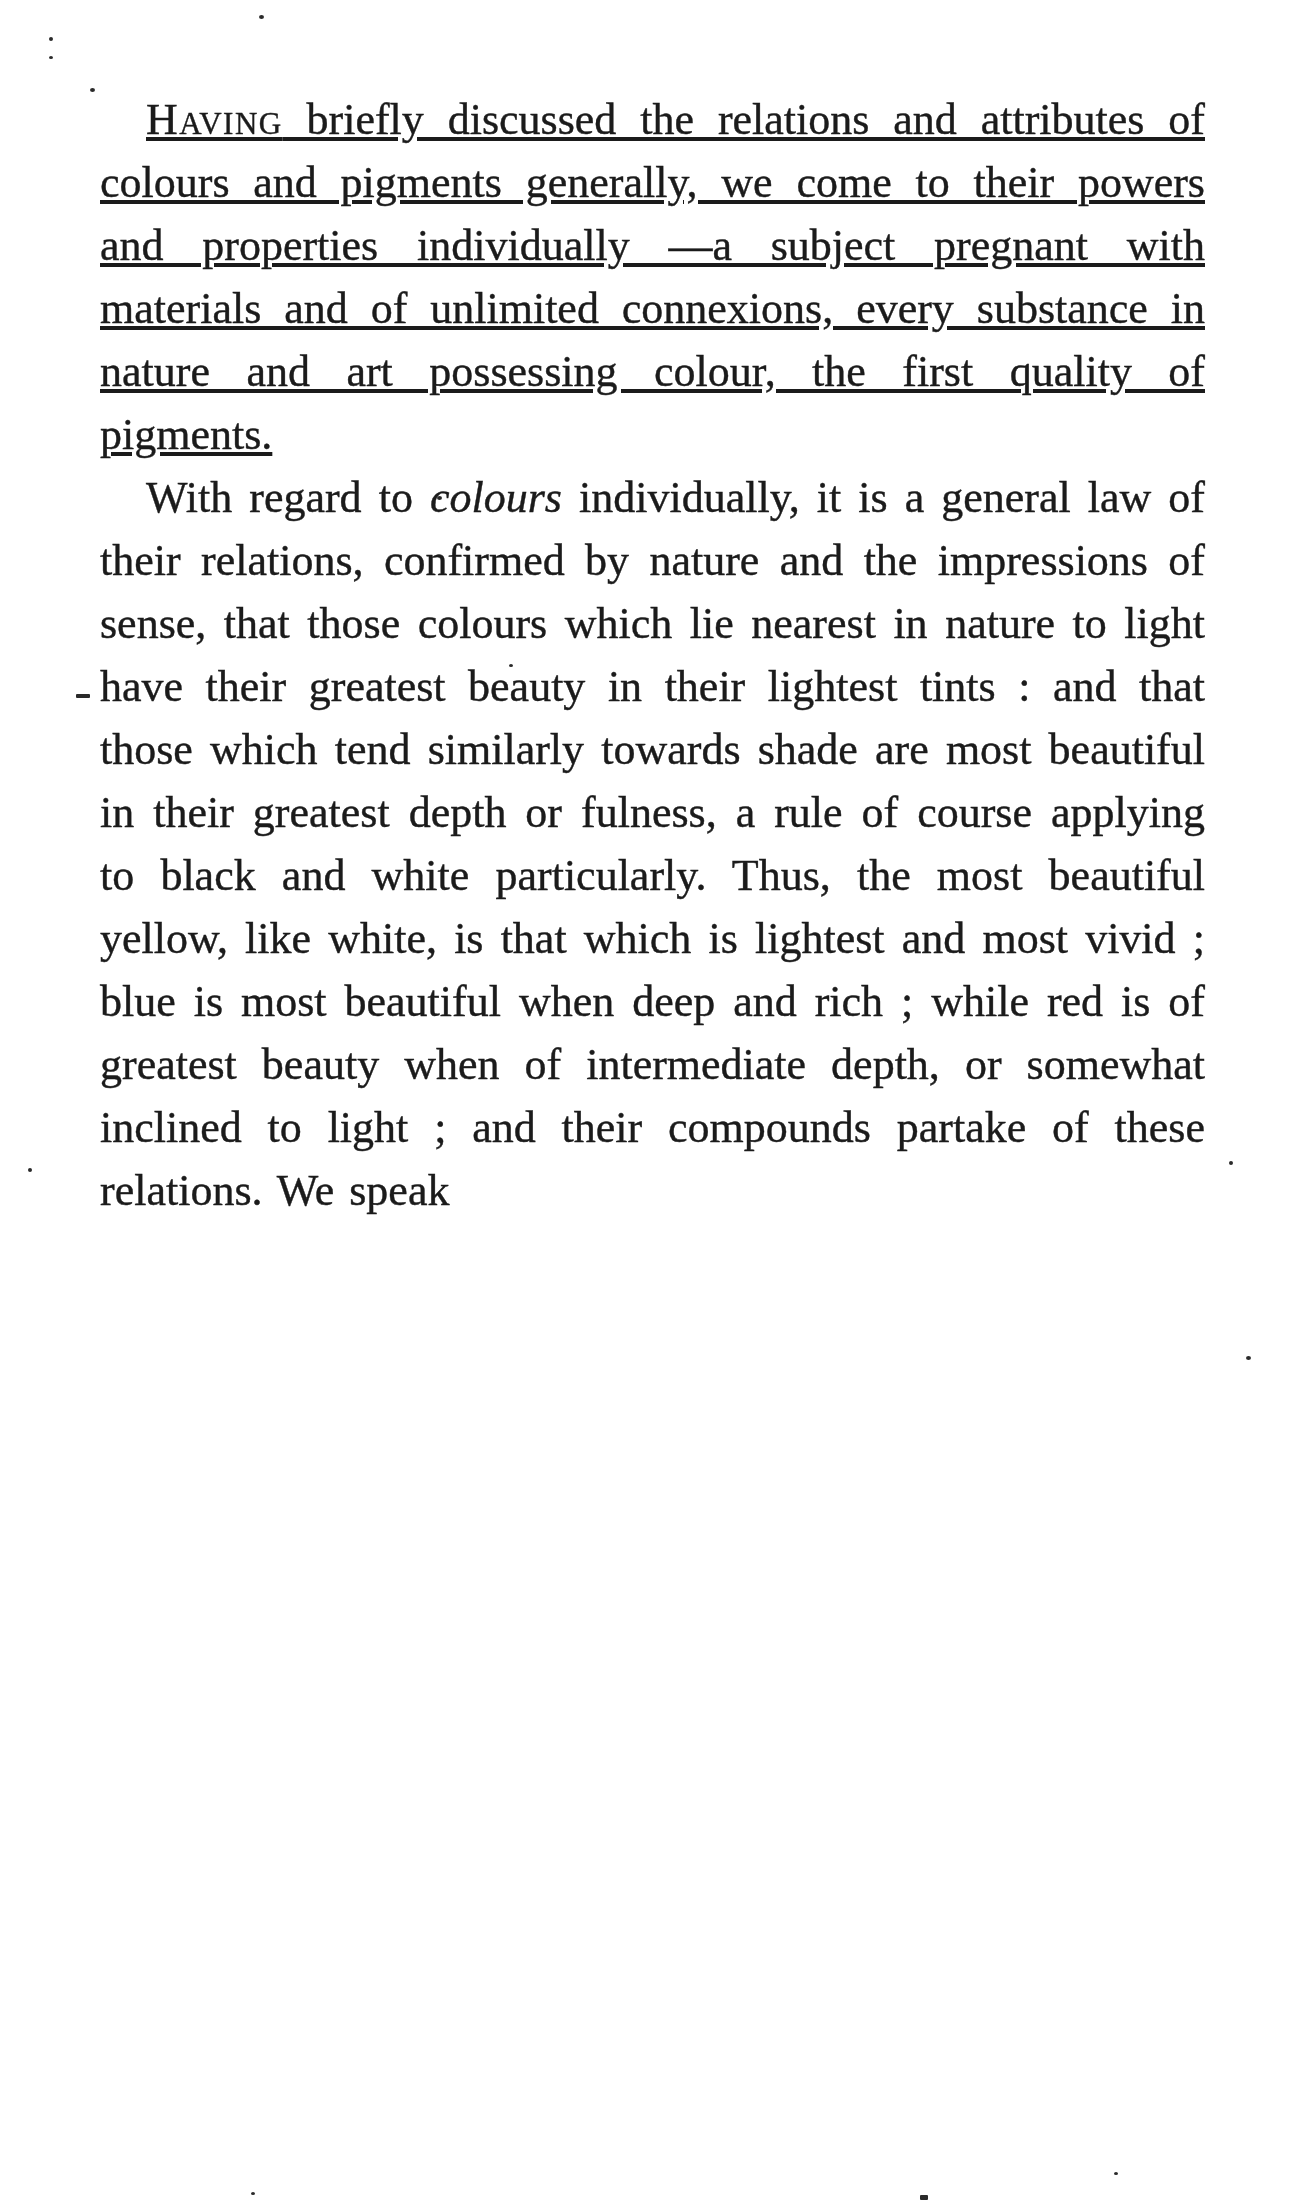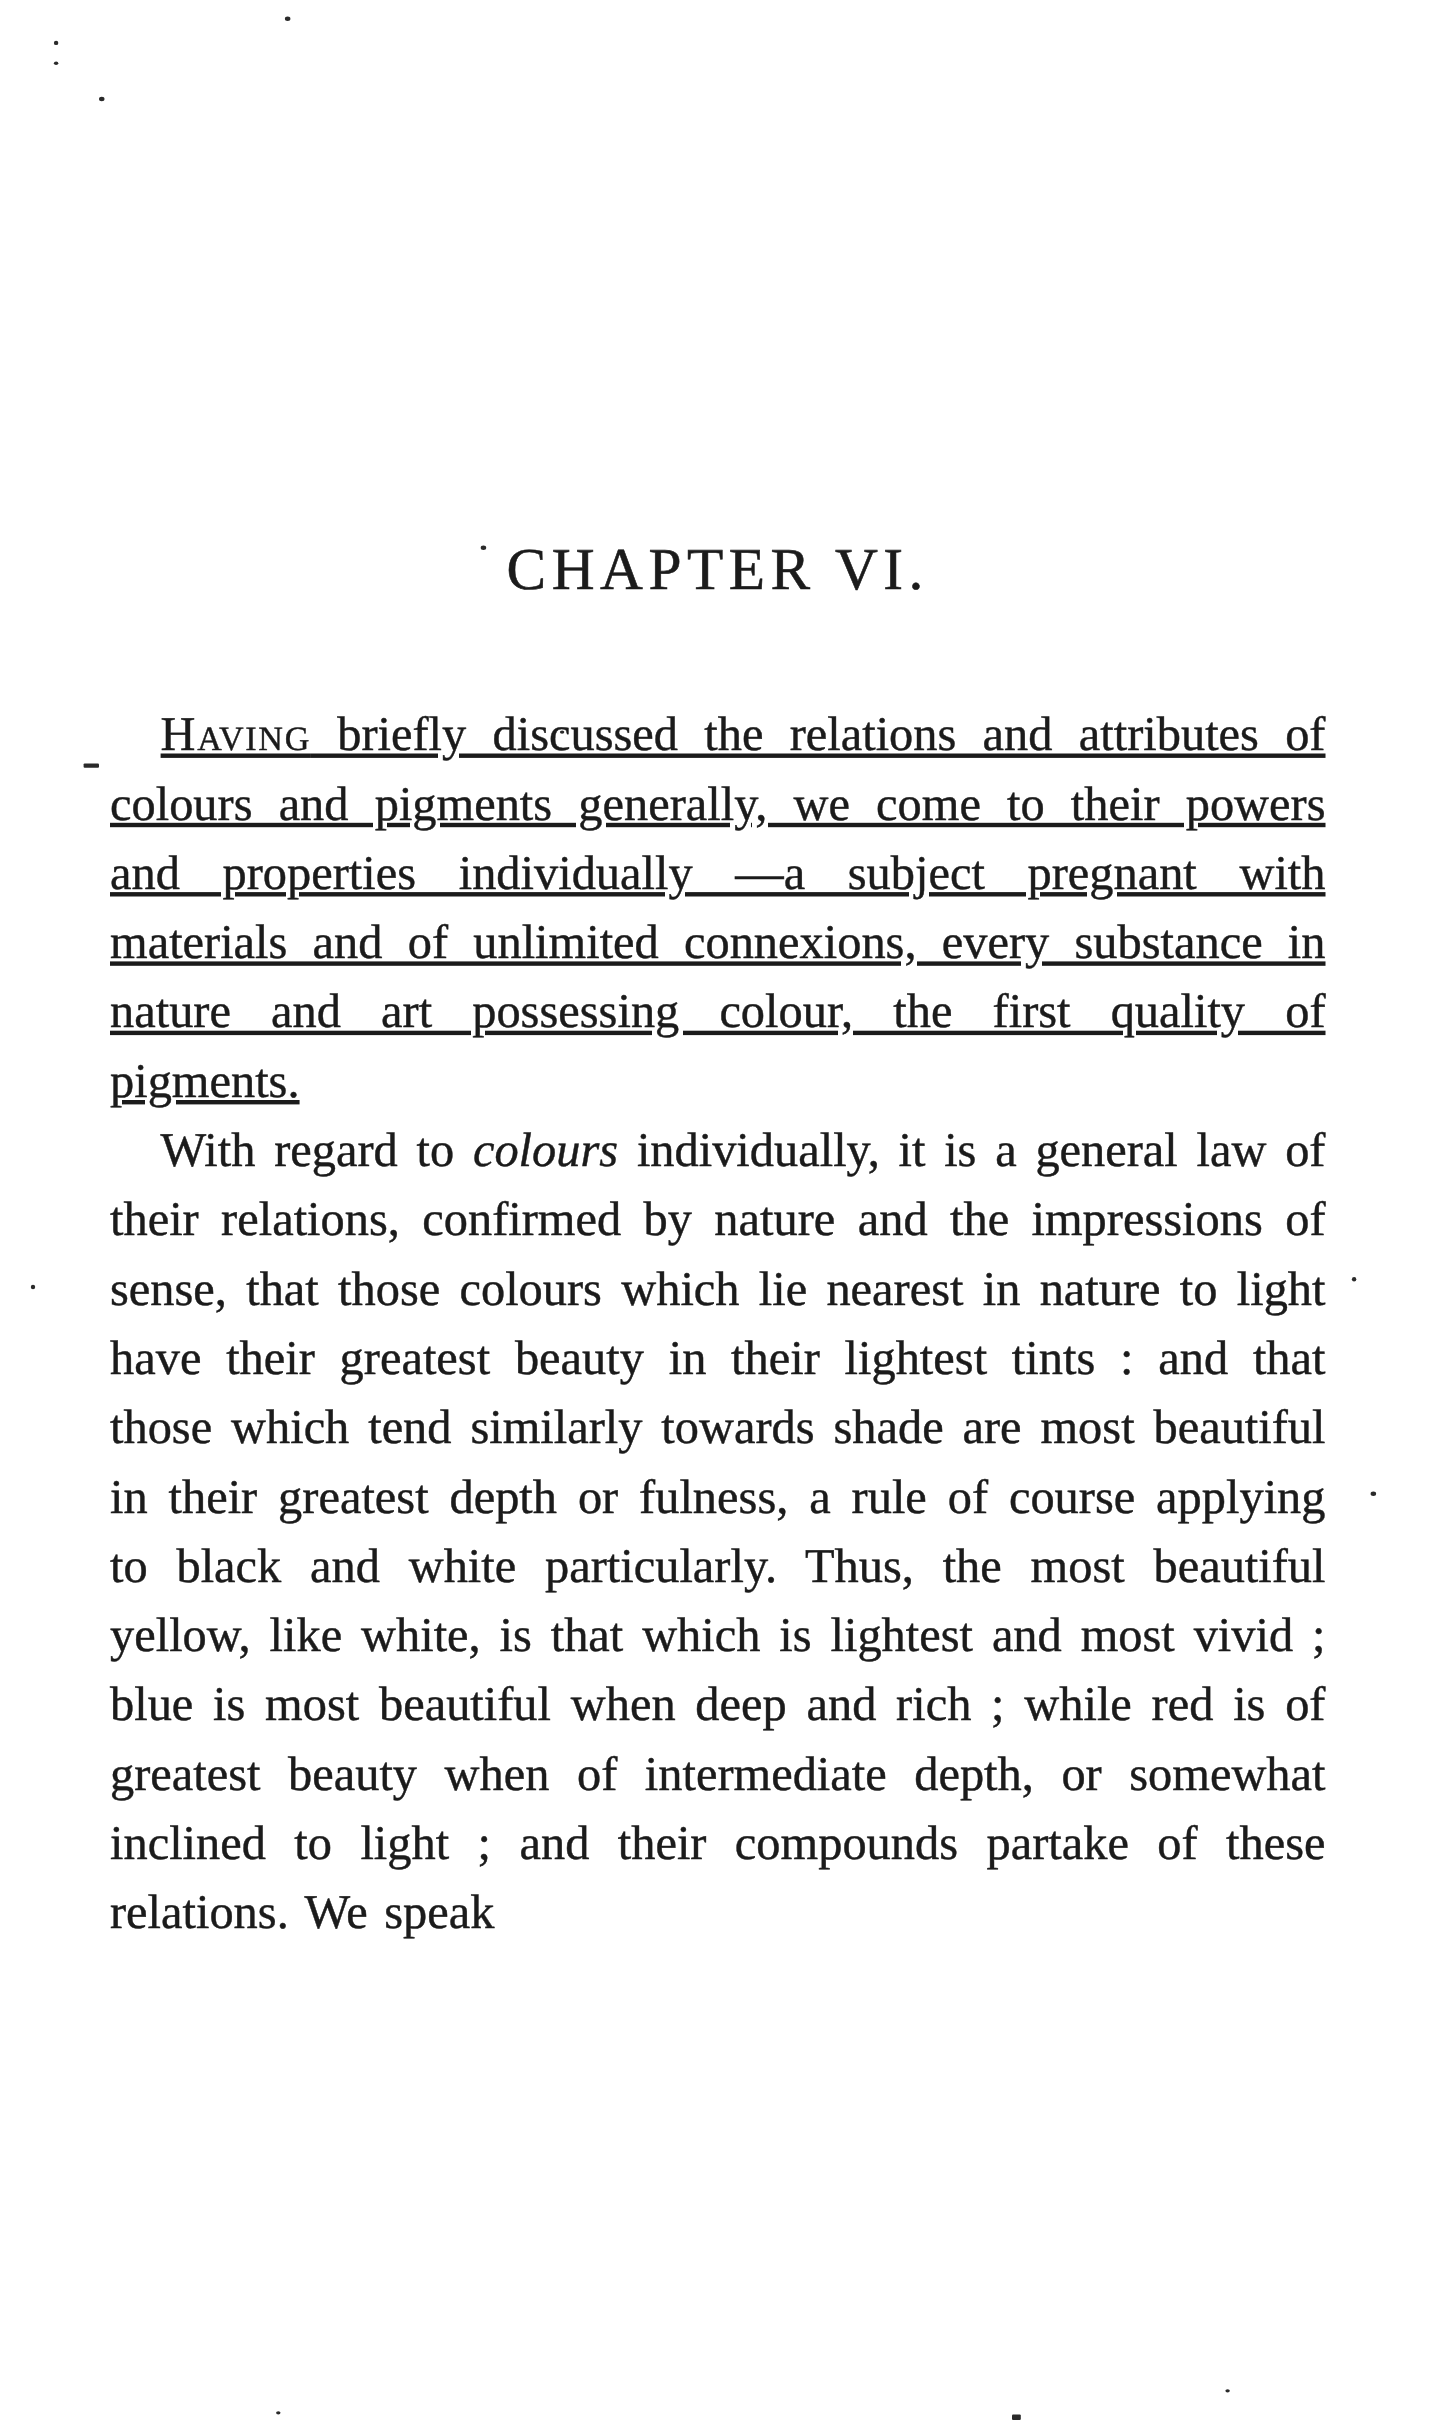--- a/index.html
+++ b/index.html
@@ -88,21 +88,20 @@
   <span class="speck dash" style="left:76px;  top:694px;  width:14px; height:4px;"></span>
   <span class="speck" style="left:28px;  top:1168px; width:4px;  height:4px;"></span>
   <span class="speck" style="left:1229px;top:1161px; width:4px;  height:4px;"></span>
   <span class="speck" style="left:1246px;top:1356px; width:5px;  height:4px;"></span>
   <span class="speck" style="left:251px; top:2192px; width:4px;  height:3px;"></span>
   <span class="speck dash" style="left:920px; top:2195px; width:8px;  height:5px;"></span>
   <span class="speck" style="left:1114px;top:2172px; width:4px;  height:3px;"></span>
 
   <div class="content">
 
-    <h1 class="chapter-title">CHAPTER VI.</h1>
 
 
     <p class="body-par first"><span class="smallcaps">Having</span><span> briefly discussed the relations and attributes of colours and pigments generally, we come to their powers and properties individually —a subject pregnant with materials and of unlimited connexions, every substance in nature and art possessing colour, the first quality of pigments.</span></p>
 
     <p class="body-par"><span>With regard to </span><span class="italic">colours</span><span> individually, it is a general law of their relations, confirmed by nature and the impressions of sense, that those colours which lie nearest in nature to light have their greatest beauty in their lightest tints : and that those which tend similarly towards shade are most beautiful in their greatest depth or fulness, a rule of course applying to black and white particularly. Thus, the most beautiful yellow, like white, is that which is lightest and most vivid ; blue is most beautiful when deep and rich ; while red is of greatest beauty when of intermediate depth, or somewhat inclined to light ; and their compounds partake of these relations.  We speak</span></p>
 
   </div>
 </div>
 
 </body></html>

